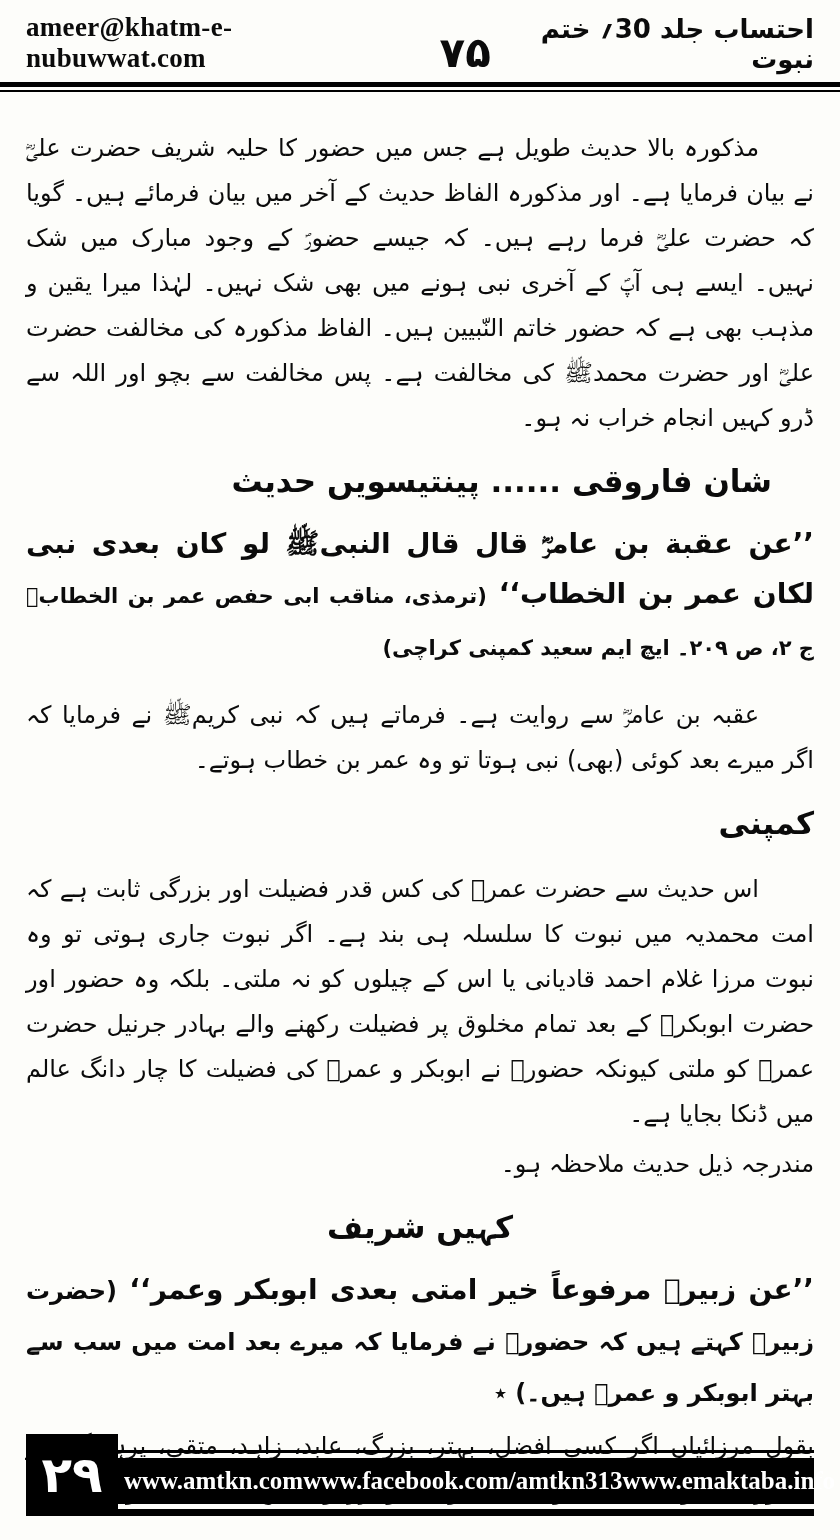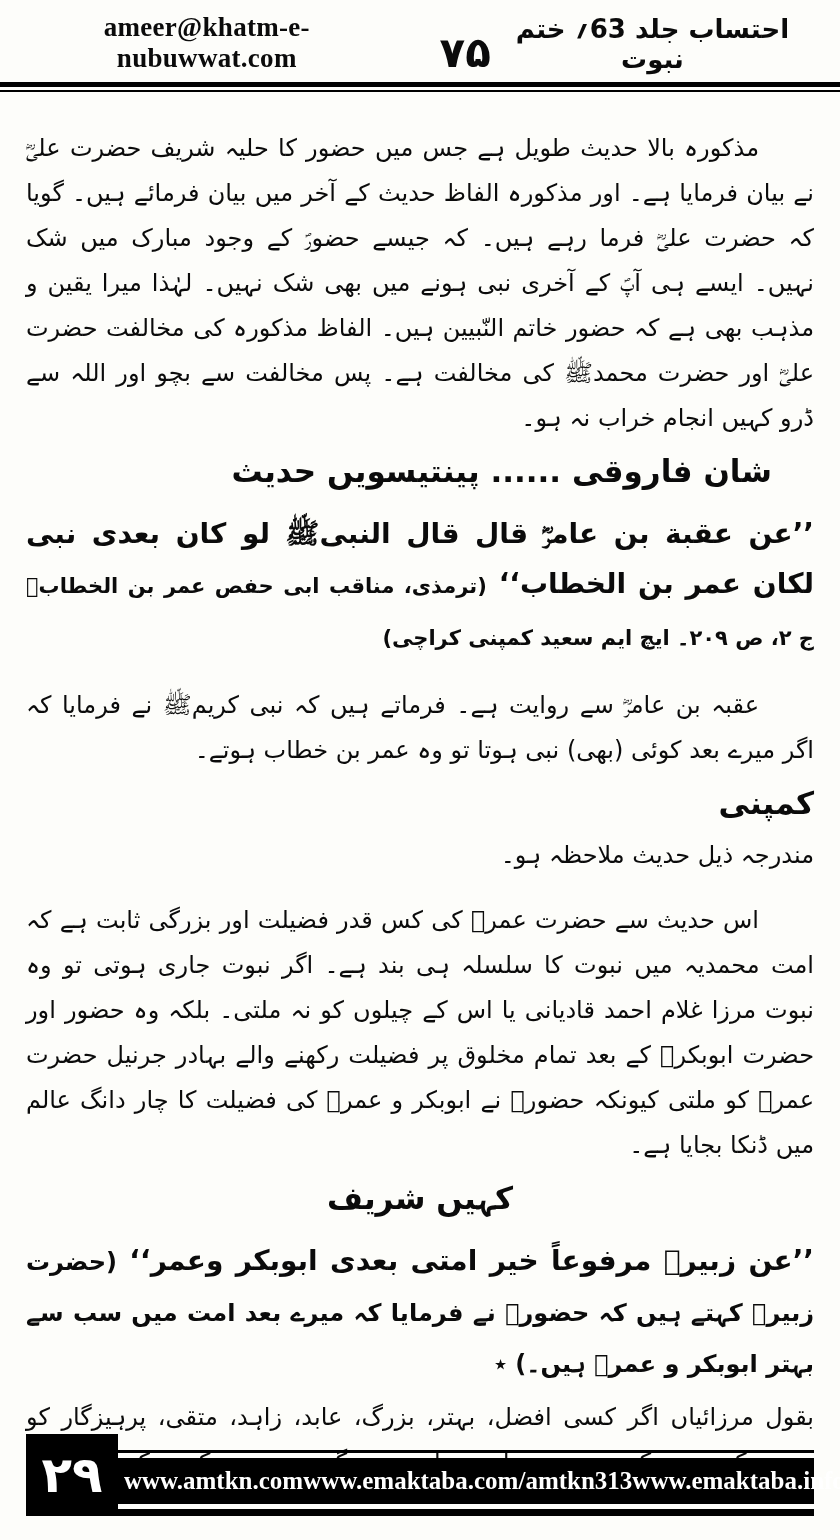--- a/index.html
+++ b/index.html
@@ -6,21 +6,20 @@
   html,body { background:#e9e9e9; }
   .page {
     width:840px; height:1540px; margin:0 auto; position:relative;
     background:#fdfdfa; color:#0b0b0b; overflow:hidden;
     font-family:"DejaVu Sans", sans-serif;
   }
   
   .header {
     display:flex; align-items:flex-end;
     padding:12px 26px 4px 26px;
-    text-align:center;
   }
   .header-email {
     font-family:"Liberation Serif", serif;
     font-weight:bold; font-size:27px; letter-spacing:.3px;
   }
   .header-pageno {
     font-size:42px; font-weight:bold; line-height:1;
     margin-left:52px;
   }
   .header-title {
@@ -35,21 +34,21 @@
     direction:rtl; text-align:justify;
     padding:14px 26px 0 26px;
   }
   .body-text {
     font-size:24px; line-height:45px; margin-bottom:5px;
     text-align:justify;
   }
   .indent { text-indent:55px;margin-top:20px; }
   .section {
     font-size:31px; font-weight:bold; line-height:48px;
-    margin:6px 0 6px 0;
+    margin:16px 0 6px 0;
   }
   .heading-right   { text-align:right; padding-right:42px; }
   .heading-flush   { text-align:right; }
   .heading-center  { text-align:center; }
   .hadith {
     font-size:28px; font-weight:bold; line-height:50px;
     margin:14px 0 6px 0; text-align:justify;
   }
   .hadith-ref {
     font-size:21px; font-weight:bold;
@@ -83,58 +82,58 @@
   }
 </style>
 </head>
 <body>
 
 <div class="page">
 
   <div class="header">
     <span class="header-email">ameer@khatm-e-nubuwwat.com</span>
     <span class="header-pageno">۷۵</span>
-    <span class="header-title">احتساب جلد 63؍ ختم نبوت</span>
+    <span class="header-title">احتساب جلد 30؍ ختم نبوت</span>
   </div>
   <div class="rule-thick"></div>
   <div class="rule-thin"></div>
 
   <div class="content">
     <p class="body-text indent">مذکورہ بالا حدیث طویل ہے جس میں حضور کا حلیہ شریف حضرت علیؓ نے بیان فرمایا ہے۔ اور مذکورہ الفاظ حدیث کے آخر میں بیان فرمائے ہیں۔ گویا کہ حضرت علیؓ فرما رہے ہیں۔ کہ جیسے حضورؐ کے وجود مبارک میں شک نہیں۔ ایسے ہی آپؐ کے آخری نبی ہونے میں بھی شک نہیں۔ لہٰذا میرا یقین و مذہب بھی ہے کہ حضور خاتم النّبیین ہیں۔ الفاظ مذکورہ کی مخالفت حضرت علیؓ اور حضرت محمدﷺ کی مخالفت ہے۔ پس مخالفت سے بچو اور اللہ سے ڈرو کہیں انجام خراب نہ ہو۔</p>
 
     <h2 class="section heading-right">شان فاروقی ...... پینتیسویں حدیث</h2>
 
     <p class="hadith">
       <span>’’عن عقبة بن عامرؓ قال قال النبیﷺ لو کان بعدی نبی لکان عمر بن الخطاب‘‘</span>
       <span class="hadith-ref">(ترمذی، مناقب ابی حفص عمر بن الخطابؓ ج ۲، ص ۲۰۹۔ ایچ ایم سعید کمپنی کراچی)</span>
     </p>
     <p class="body-text indent">عقبہ بن عامرؓ سے روایت ہے۔ فرماتے ہیں کہ نبی کریمﷺ نے فرمایا کہ اگر میرے بعد کوئی (بھی) نبی ہوتا تو وہ عمر بن خطاب ہوتے۔</p>
 
     <h2 class="section heading-flush">کمپنی</h2>
 
+    <p class="body-text indent">اس حدیث سے حضرت عمرؓ کی کس قدر فضیلت اور بزرگی ثابت ہے کہ امت محمدیہ میں نبوت کا سلسلہ ہی بند ہے۔ اگر نبوت جاری ہوتی تو وہ نبوت مرزا غلام احمد قادیانی یا اس کے چیلوں کو نہ ملتی۔ بلکہ وہ حضور اور حضرت ابوبکرؓ کے بعد تمام مخلوق پر فضیلت رکھنے والے بہادر جرنیل حضرت عمرؓ کو ملتی کیونکہ حضورﷺ نے ابوبکر و عمرؓ کی فضیلت کا چار دانگ عالم میں ڈنکا بجایا ہے۔</p>
     <p class="body-text">مندرجہ ذیل حدیث ملاحظہ ہو۔</p>
-    <p class="body-text indent">اس حدیث سے حضرت عمرؓ کی کس قدر فضیلت اور بزرگی ثابت ہے کہ امت محمدیہ میں نبوت کا سلسلہ ہی بند ہے۔ اگر نبوت جاری ہوتی تو وہ نبوت مرزا غلام احمد قادیانی یا اس کے چیلوں کو نہ ملتی۔ بلکہ وہ حضور اور حضرت ابوبکرؓ کے بعد تمام مخلوق پر فضیلت رکھنے والے بہادر جرنیل حضرت عمرؓ کو ملتی کیونکہ حضورﷺ نے ابوبکر و عمرؓ کی فضیلت کا چار دانگ عالم میں ڈنکا بجایا ہے۔</p>
 
     <h2 class="section heading-center">کہیں شریف</h2>
 
     <p class="hadith">
       <span>’’عن زبیرؓ مرفوعاً خیر امتی بعدی ابوبکر وعمر‘‘</span>
       <span class="hadith-trans-inline">(حضرت زبیرؓ کہتے ہیں کہ حضورﷺ نے فرمایا کہ میرے بعد امت میں سب سے بہتر ابوبکر و عمرؓ ہیں۔) ٭</span>
     </p>
 
     <p class="body-text">بقول مرزائیاں اگر کسی افضل، بہتر، بزرگ، عابد، زاہد، متقی، پرہیزگار کو حضور کی نبوت کے بعد نبوت ملتی تو ان دو بزرگوں میں سے کسی کو ملتی۔</p>
 
   </div>
 
   <div class="footer">
     <div class="page-box">۲۹</div>
     <div class="footer-right">
       <div class="f-rule-thin"></div>
       <div class="footer-bar">
         <span>www.amtkn.com</span>
-        <span>www.emaktaba.com/amtkn313</span>
+        <span>www.facebook.com/amtkn313</span>
         <span>www.emaktaba.info</span>
       </div>
       <div class="f-rule-thick"></div>
     </div>
   </div>
 
 </div>
 
 </body></html>

